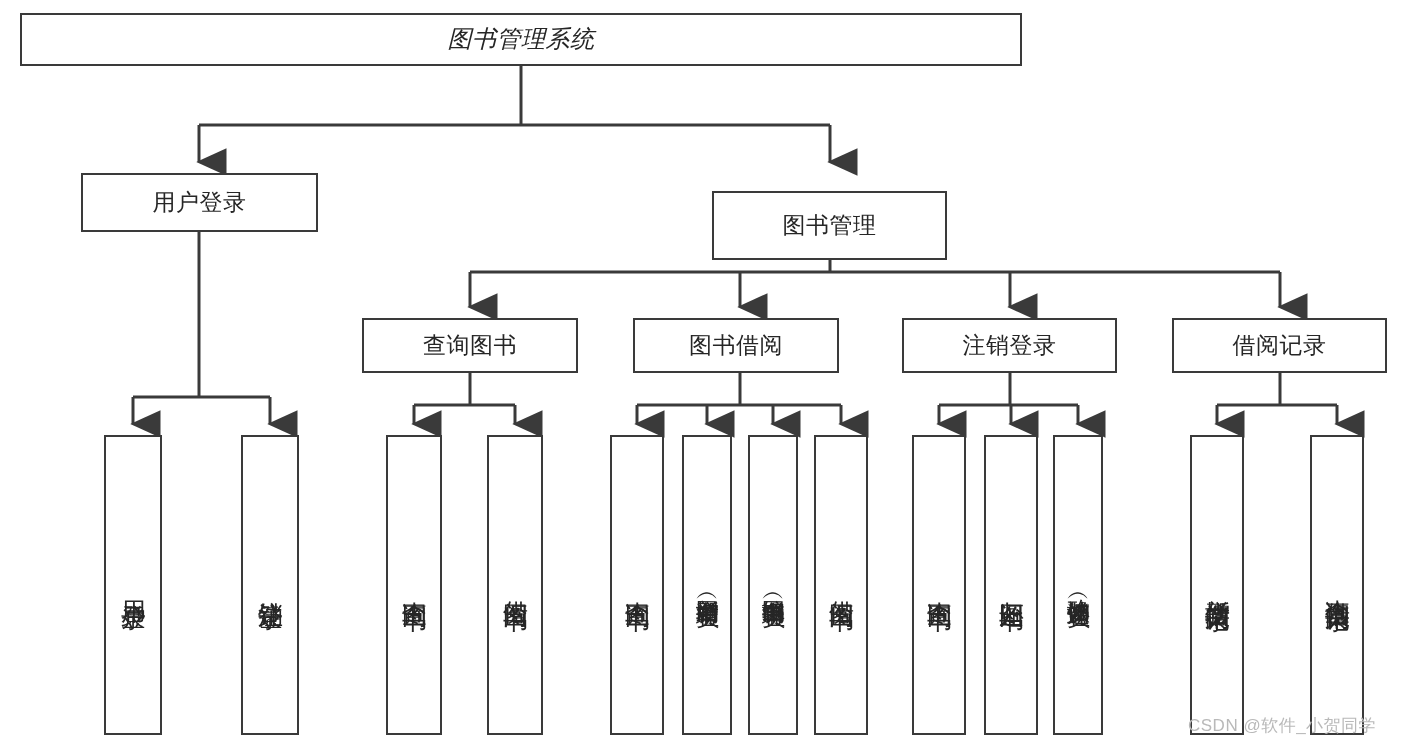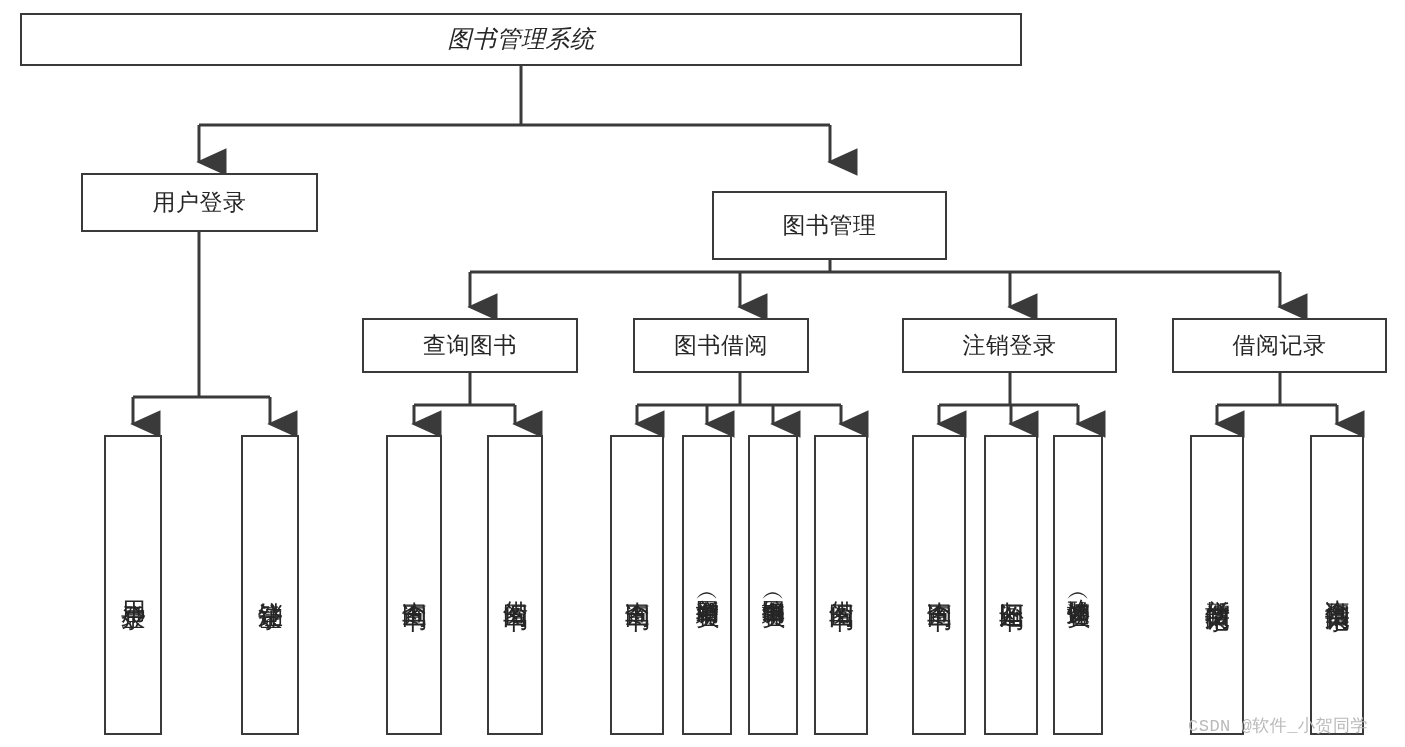--- a/index.html
+++ b/index.html
@@ -67,21 +67,21 @@
     letter-spacing: 1px;
   }
   #watermark {
     position: absolute;
     left: 1188px;
     top: 714px;
     font-size: 17px;
     color: #b9b9b9;
     white-space: nowrap;
     letter-spacing: 0.5px;
-    font-family: Liberation Mono, monospace;
+    font-family: Liberation Sans, sans-serif;
   }
 </style>
 </head>
 <body>
 
 <div id="canvas">
 
   <svg id="edges" viewBox="0 0 1405 747" xmlns="http://www.w3.org/2000/svg">
     <defs>
       <marker id="arrow" viewBox="0 0 12 12" refX="6" refY="10" markerWidth="11" markerHeight="11" orient="auto-start-reverse">
@@ -139,21 +139,21 @@
   <div class="node horiz" style="left:81px; top:173px; width:237px; height:59px;">
     <span class="label">用户登录</span>
   </div>
   <div class="node horiz" style="left:712px; top:173px; width:235px; height:69px;margin-top:18px;">
     <span class="label">图书管理</span>
   </div>
 
   <div class="node horiz" style="left:362px; top:318px; width:216px; height:55px;">
     <span class="label">查询图书</span>
   </div>
-  <div class="node horiz" style="left:633px; top:318px; width:176px; height:55px;">
+  <div class="node horiz" style="left:633px; top:318px; width:206px; height:55px;">
     <span class="label">图书借阅</span>
   </div>
   <div class="node horiz" style="left:902px; top:318px; width:215px; height:55px;">
     <span class="label">注销登录</span>
   </div>
   <div class="node horiz" style="left:1172px; top:318px; width:215px; height:55px;justify-content:center;">
     <span class="label">借阅记录</span>
   </div>
 
   <div class="node vert" style="left:104px; top:435px; width:58px; height:300px;">

